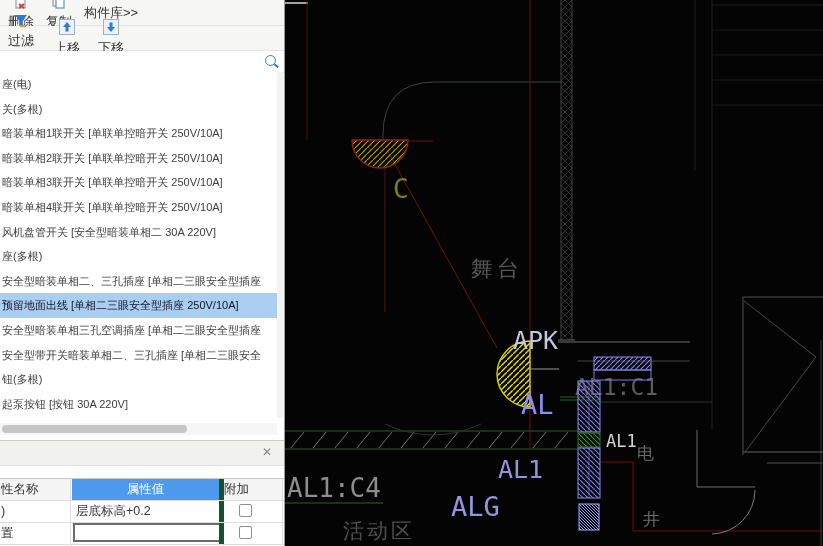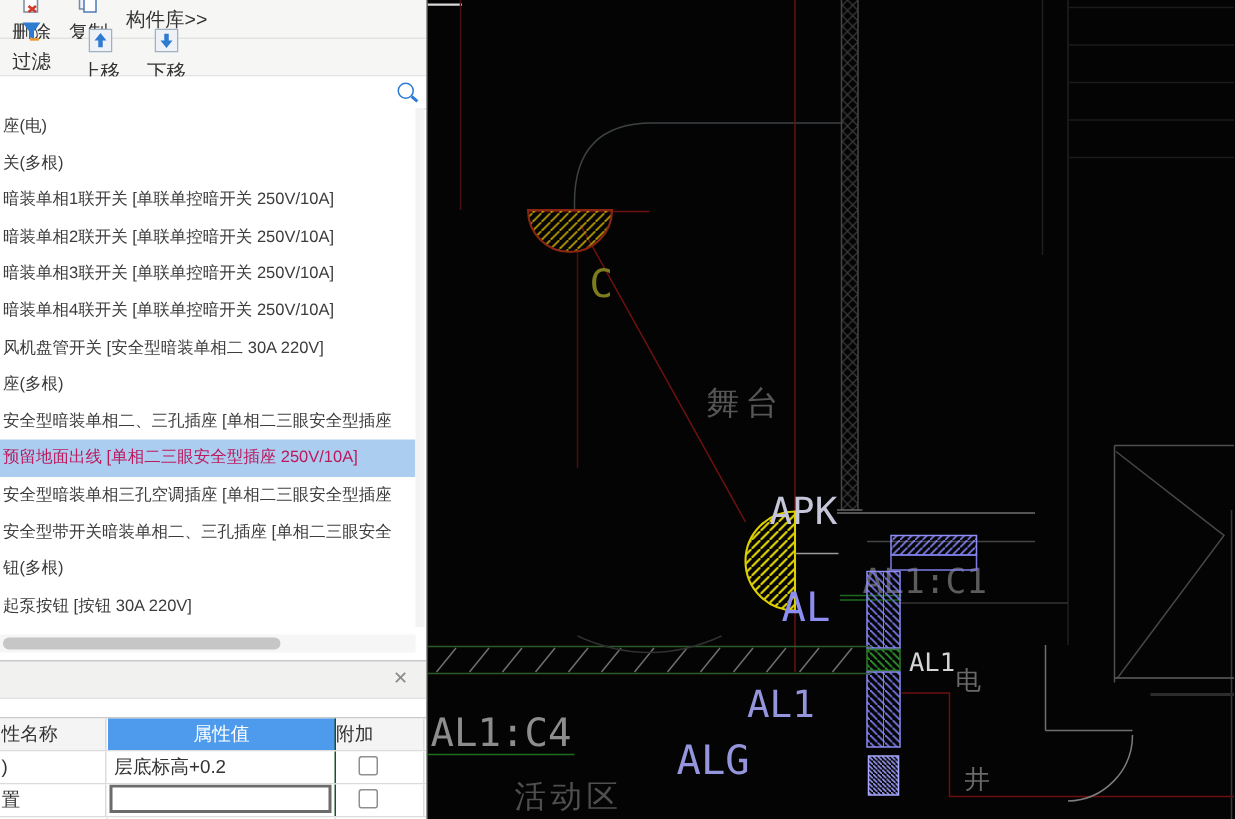--- a/index.html
+++ b/index.html
@@ -24,38 +24,38 @@
                 outline:none;font-size:12px;padding:0 20px 0 4px;box-sizing:border-box;}
   #search-icon{position:absolute;right:8px;top:4px;width:9px;height:9px;
                border:1.5px solid #2b7bd4;border-radius:50%;}
   #search-icon:after{content:"";position:absolute;left:8px;top:9px;width:5px;height:1.5px;
                background:#2b7bd4;transform:rotate(40deg);}
 
   #component-list{position:absolute;left:0;top:72px;width:277px;height:346px;
                   background:#fff;overflow:hidden;}
   .list-row{height:24.6px;line-height:24.6px;font-size:11px;color:#3c3c3c;
             white-space:nowrap;overflow:hidden;padding-left:2px;}
-  .list-row.selected{background:#abcdf0;color:#be185d;}
+  .list-row.selected{background:#abcdf0;color:#0f172a;}
 
   #vscroll{position:absolute;right:1px;top:72px;width:6px;height:346px;background:#f3f3f3;}
   #hscroll{position:absolute;left:0;top:423px;width:277px;height:12px;background:#f6f6f6;}
   #hscroll-thumb{position:absolute;left:2px;top:2px;width:185px;height:8px;
                  background:#c6c6c6;border-radius:4px;}
 
   
   #props-strip{position:absolute;left:0;top:440px;width:284px;height:24px;
                background:#f1f1f0;border-top:1px solid #c9c9c9;border-bottom:1px solid #e3e3e3;}
   #props-close{position:absolute;right:12px;top:4px;font-size:12px;color:#8a8a8a;line-height:14px;}
 
   #props-table{position:absolute;left:0;top:478px;width:284px;font-size:12.5px;color:#333;}
   .pt-row{position:relative;height:21px;border-bottom:1px solid #dcdcdc;background:#fff;}
   .pt-cell-name{position:absolute;left:0;top:0;width:71px;height:21px;line-height:21px;
                 border-right:1px solid #dcdcdc;overflow:hidden;padding-left:1px;box-sizing:border-box;}
   .pt-cell-value{position:absolute;left:72px;top:0;width:152px;height:21px;line-height:21px;
-                 border-right:1px solid #14532d;overflow:hidden;padding-left:4px;box-sizing:border-box;}
+                 border-right:5px solid #14532d;overflow:hidden;padding-left:4px;box-sizing:border-box;}
   .pt-cell-extra{position:absolute;left:224px;top:0;width:59px;height:21px;
                  border-right:1px solid #dcdcdc;box-sizing:border-box;}
   #pt-header .pt-cell-name,#pt-header .pt-cell-extra{background:#f4f4f4;text-align:left;}
   #pt-header .pt-cell-extra{text-align:left;line-height:21px;}
   #pt-header .pt-cell-value{background:#4e9bee;color:#fff;text-align:center;padding-left:0;}
   #pt-header{border-top:1px solid #c9c9c9;}
   .pt-checkbox{position:absolute;left:15px;top:3px;width:13px;height:13px;background:#fff;
                border:1px solid #8f8f8f;border-radius:2px;box-sizing:border-box;}
   #prop-value-input{position:absolute;left:1px;top:0px;width:148px;height:19px;
                     border:2px solid #6b6b6b;box-sizing:border-box;outline:none;

